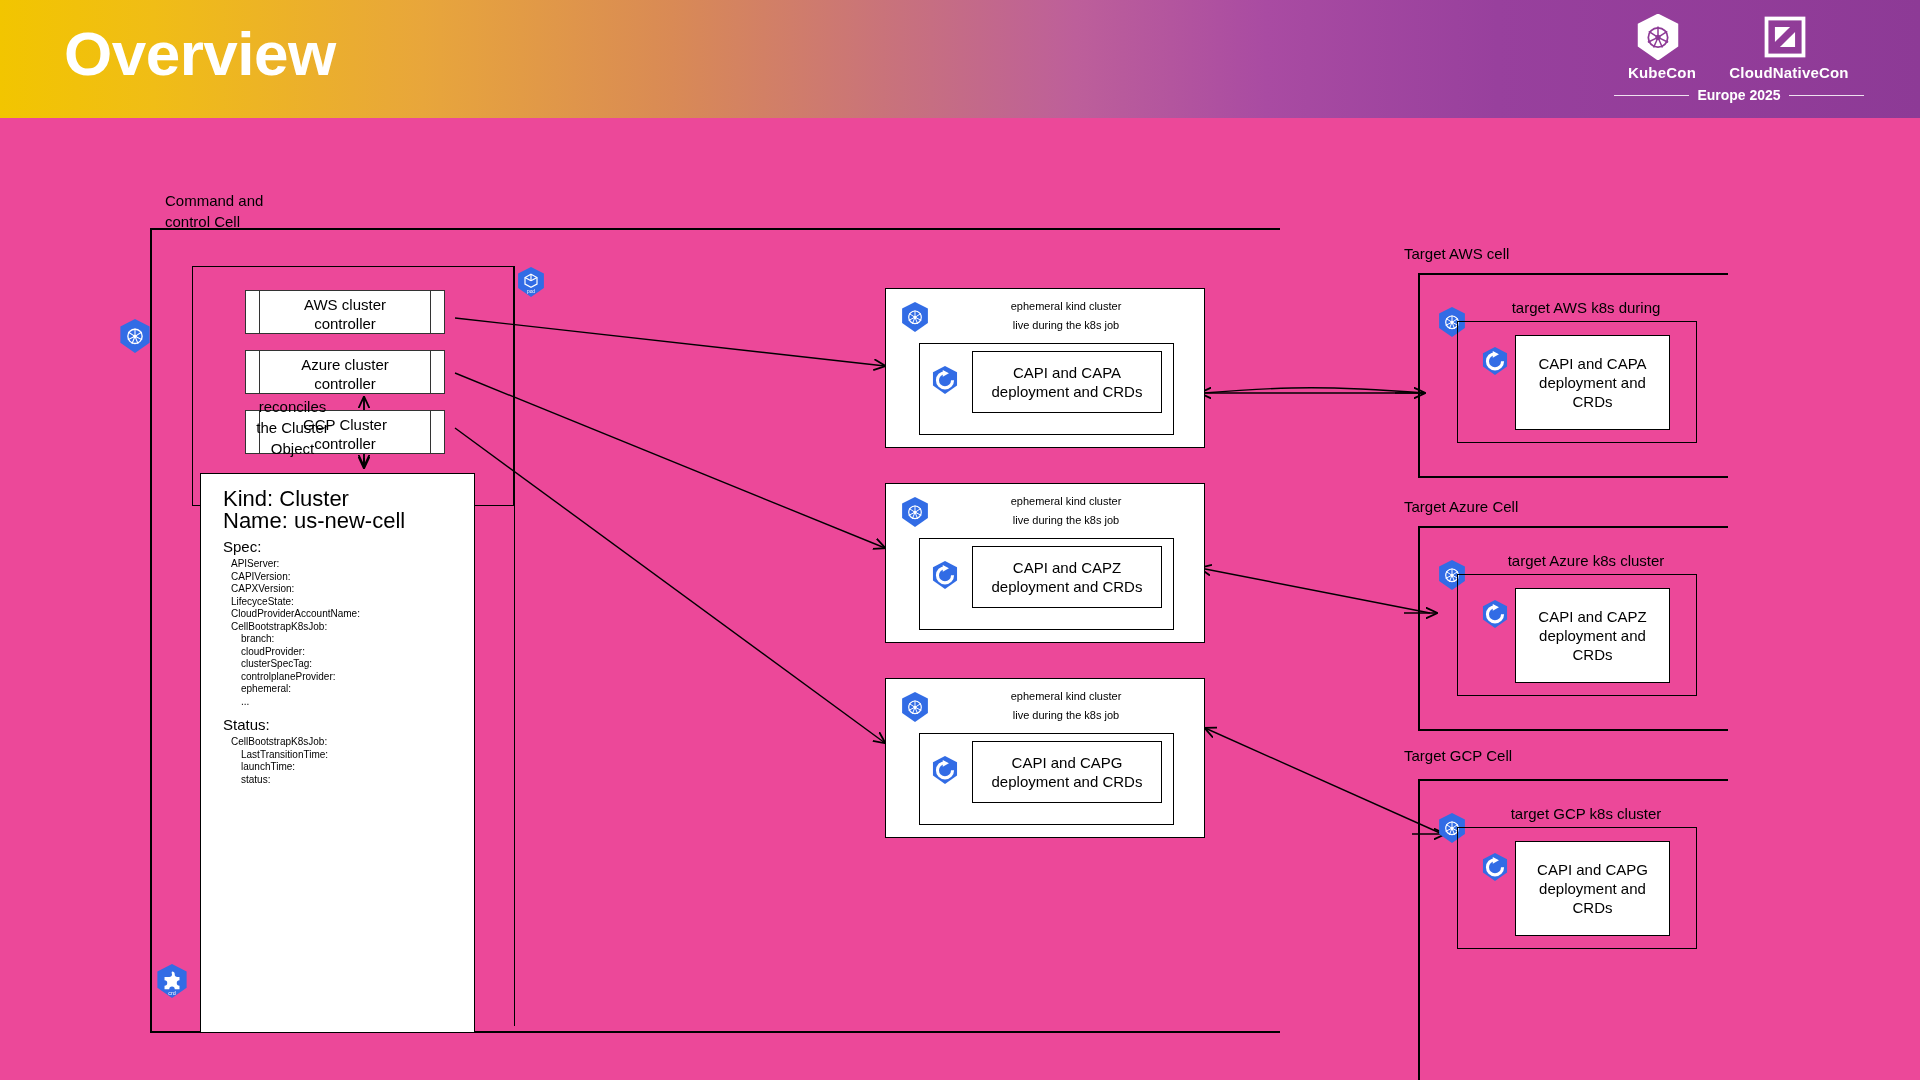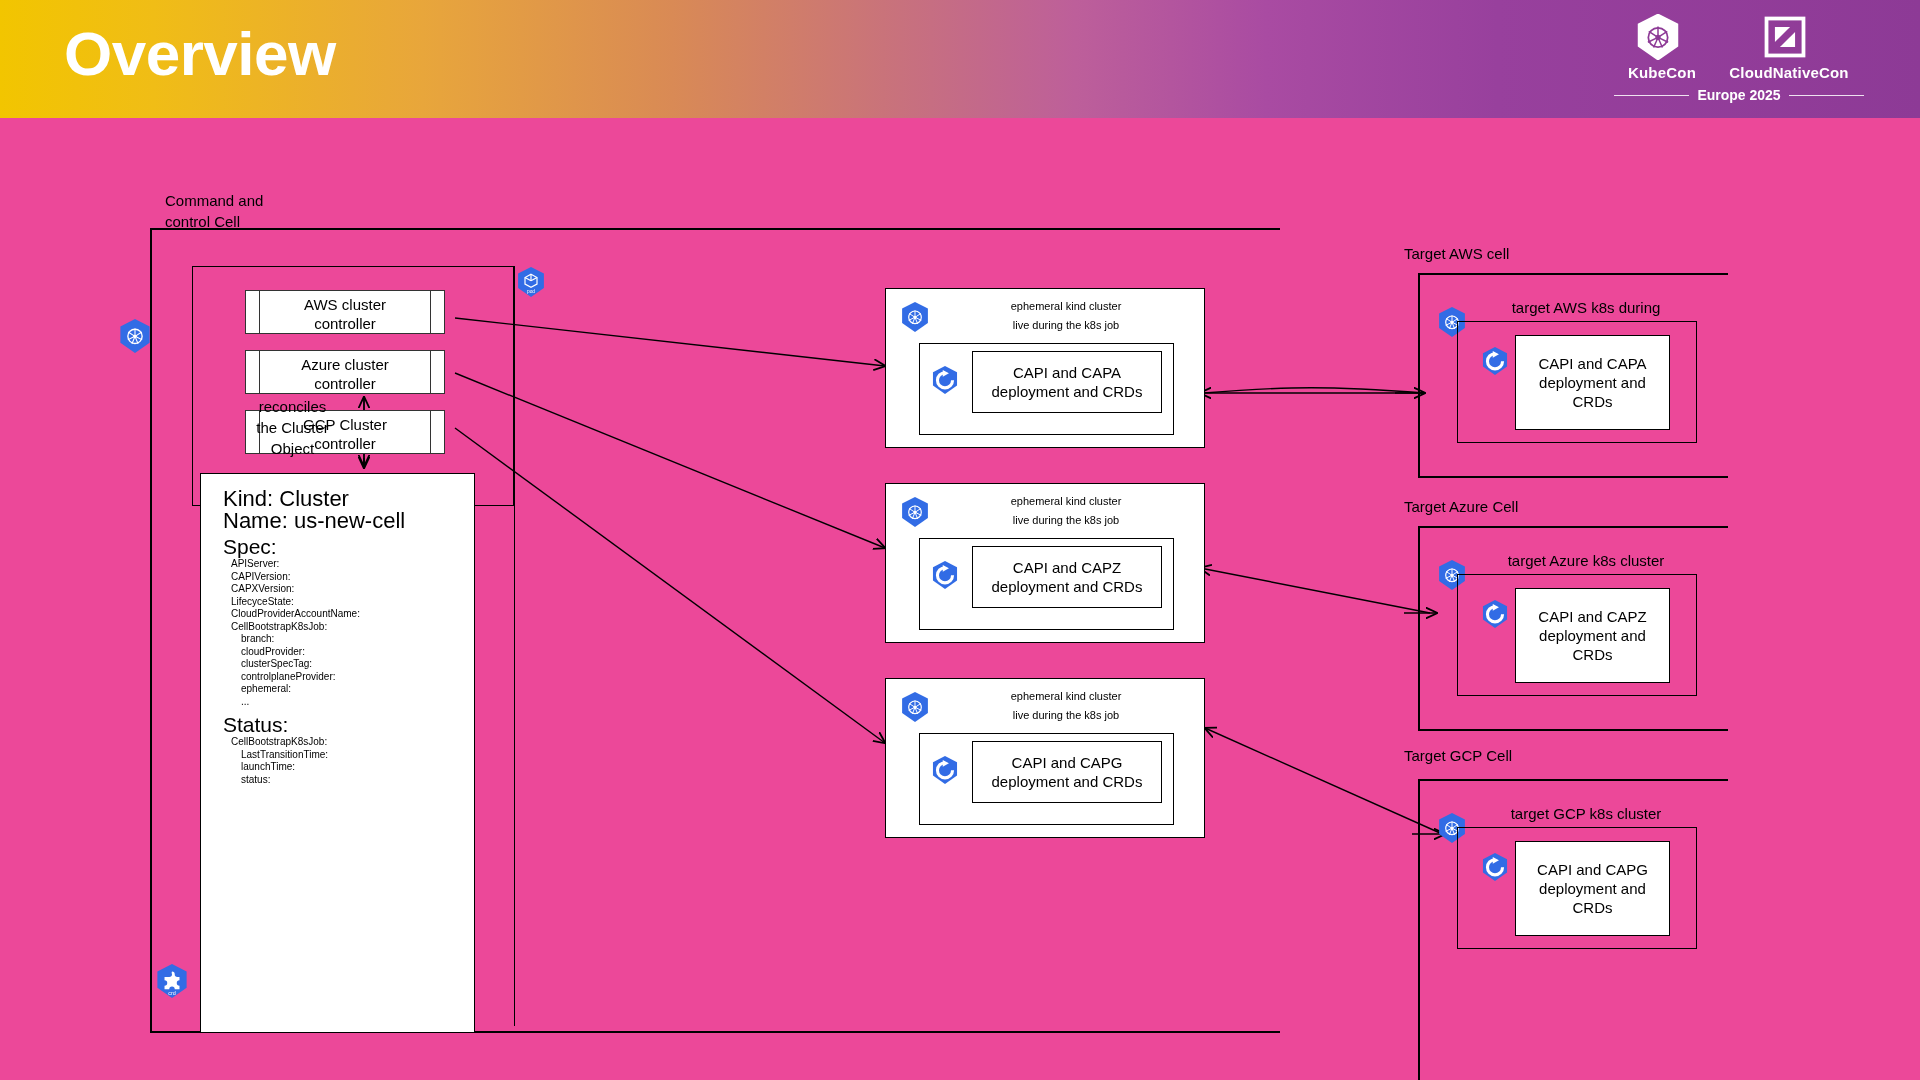--- a/index.html
+++ b/index.html
@@ -74,21 +74,21 @@
   .ctrl {
     position:absolute; border:1.1px solid #333; background:#fff;
     display:flex; align-items:flex-end; justify-content:center;
     font-size:15px; line-height:19px; text-align:center; color:#000;
   }
   .ctrl .tab-l { position:absolute; left:0; top:0; bottom:0; width:14px; border-right:1.1px solid #333; }
   .ctrl .tab-r { position:absolute; right:0; top:0; bottom:0; width:14px; border-left:1.1px solid #333; }
 
   .spec { position:absolute; border:1.4px solid #000; background:#fff; }
   .spec .big { font-size:22px; line-height:22px; color:#000; }
-  .spec .mid { font-size:21px; line-height:22px; color:#000; }
+  .spec .mid { font-size:15px; line-height:22px; color:#000; }
   .spec .sm  { font-size:10px; line-height:12.5px; color:#000; }
   .spec .sm.ind1 { padding-left:8px; }
   .spec .sm.ind2 { padding-left:18px; }
   .spec-pad { padding:14px 0 0 22px; }
 </style>
 </head>
 <body>
 
 <div id="stage">
 

